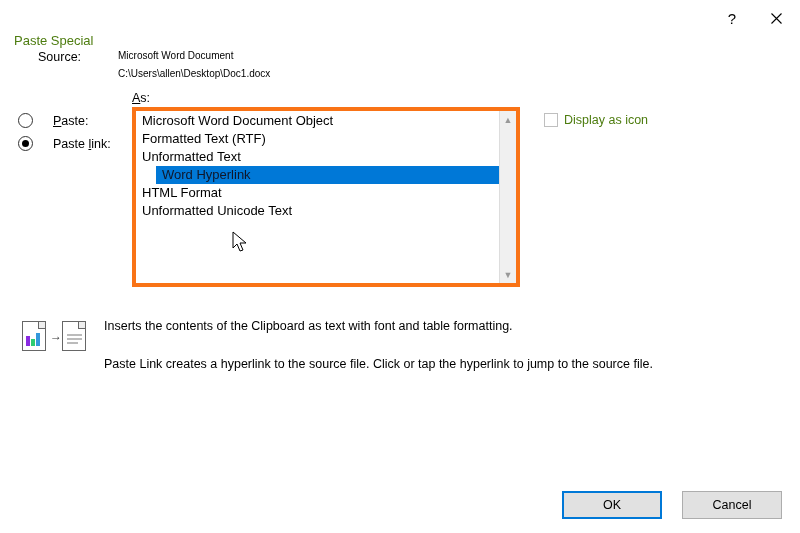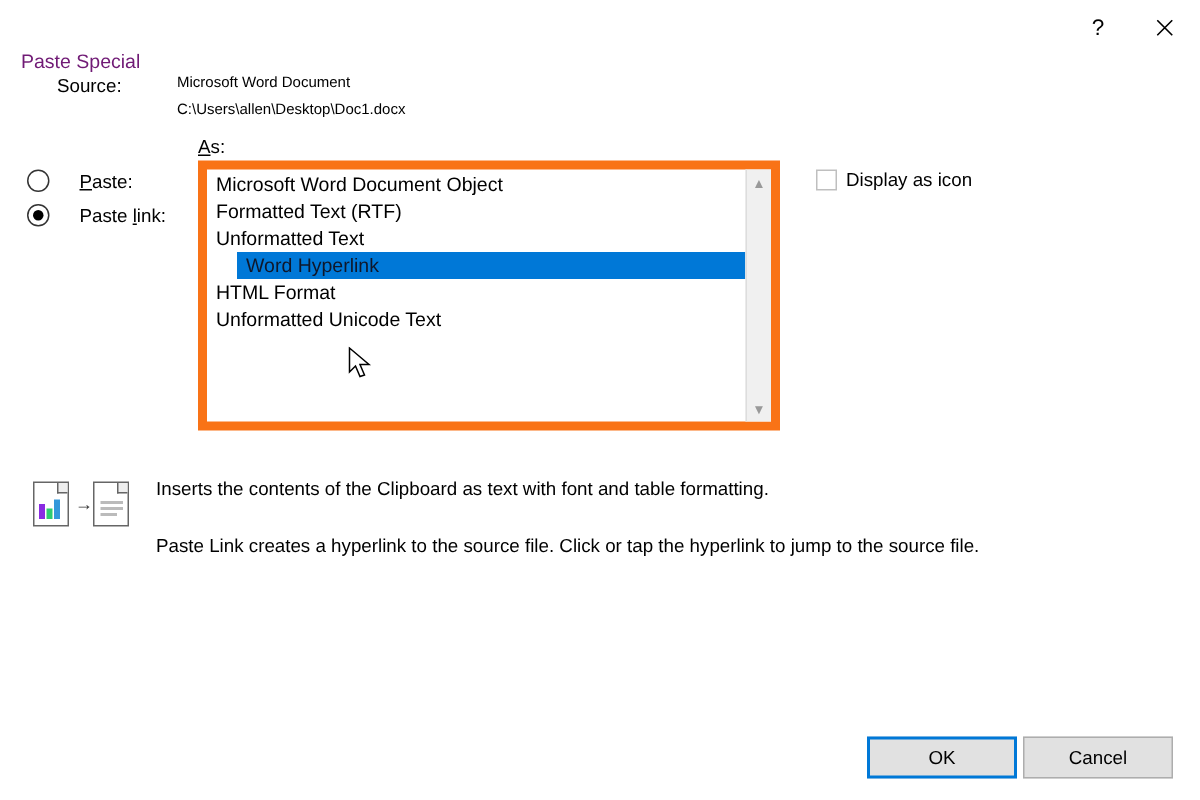--- a/index.html
+++ b/index.html
@@ -12,21 +12,21 @@
       overflow: hidden;
       color: #000;
     }
     .title-bar {
       height: 36px;
       display: flex;
       align-items: center;
       padding: 0 0 0 14px;
       border-bottom: 0;
     }
-    .title-text { font-size: 13px; flex: 0 0 auto; color: #701a75; margin-top: 44px; }
+    .title-text { font-size: 13px; flex: 0 0 auto; color: #4d7c0f; margin-top: 44px; }
     .title-spacer { flex: 1; }
     .title-btn {
       width: 48px;
       height: 36px;
       display: flex;
       align-items: center;
       justify-content: center;
       font-size: 14px;
       color: #000;
     }
@@ -71,21 +71,21 @@
       width: 7px; height: 7px; border-radius: 50%;
       background: #000;
     }
     .underline-key { text-decoration: underline; }
 
     .list-col {
       width: 388px;
     }
     .as-label { font-size: 12.5px; margin-bottom: 2px; display:block; }
     .listbox {
-      border: 6px solid #f97316;
+      border: 4px solid #f97316;
       height: 180px;
       position: relative;
       display: flex;
       background:#fff;
     }
     .list-items {
       flex: 1;
       overflow: hidden;
       padding: 1px 0;
     }
@@ -117,21 +117,21 @@
     }
 
     .right-col {
       padding-top: 22px;
       padding-left: 10px;
     }
     .checkbox-row {
       display: flex;
       align-items: center;
       gap: 6px;
-      color: #000000;
+      color: #4d7c0f;
       font-size: 12.5px;
     }
     .checkbox-box {
       width: 14px; height: 14px;
       border: 1px solid #bfbfbf;
       background: #fff;
     }
 
     .result-section {
       margin-top: 30px;
@@ -164,21 +164,21 @@
     .result-text {
       font-size: 12.5px;
       line-height: 1.45;
     }
     .result-text .line2 { margin-top: 20px; display:block; }
 
     .footer {
       position: absolute;
       bottom: 14px; right: 18px;
       display: flex;
-      gap: 4px;
+      gap: 20px;
     }
     .btn {
       width: 100px;
       height: 28px;
       border: 1px solid #adadad;
       background: #e1e1e1;
       font-size: 12.5px;
       display:flex;align-items:center;justify-content:center;
     }
     .btn.primary {

